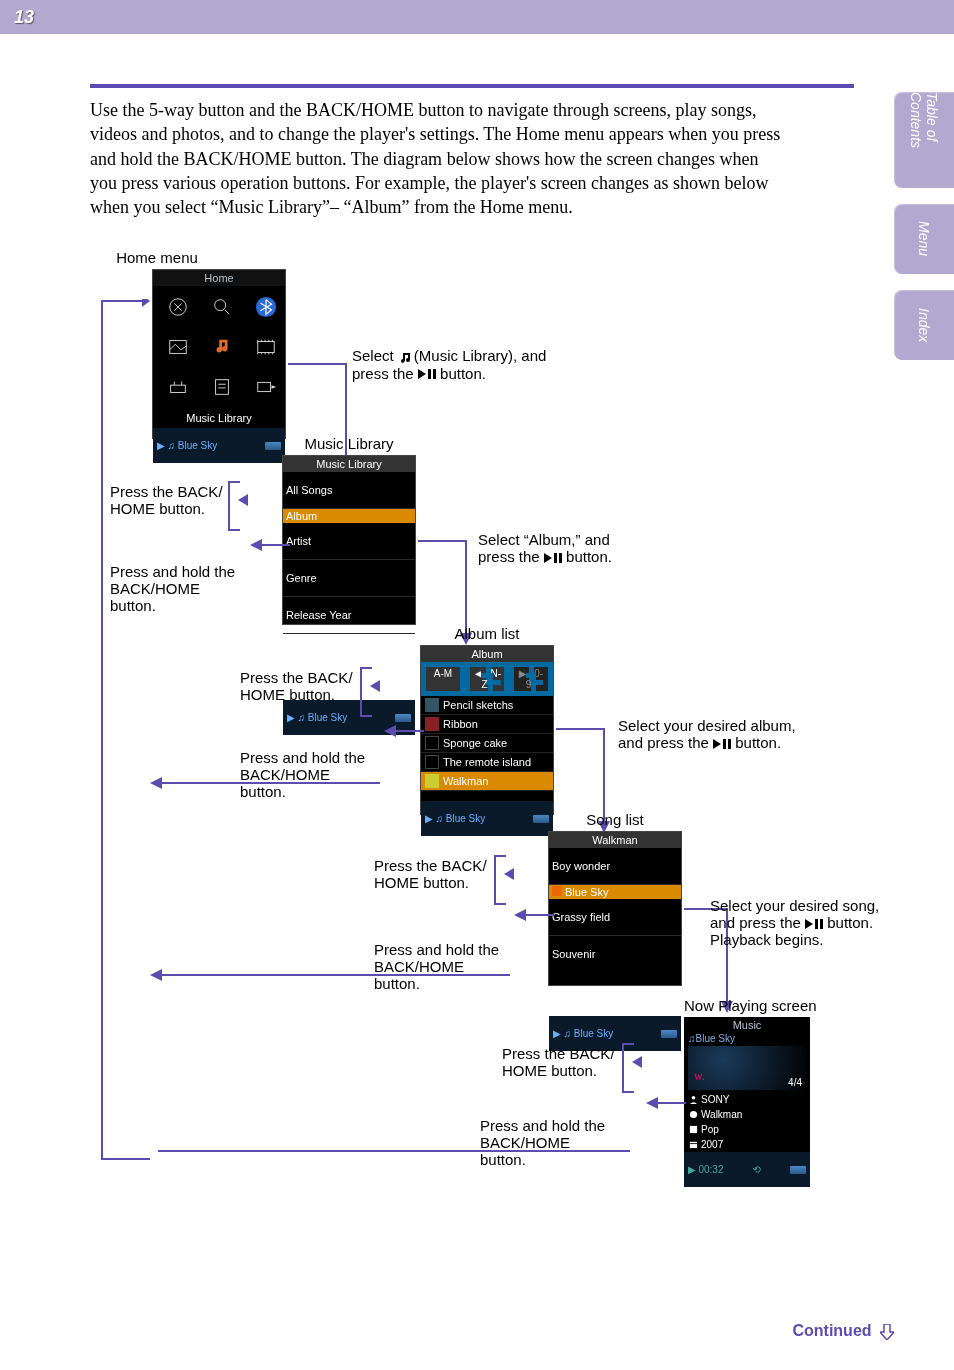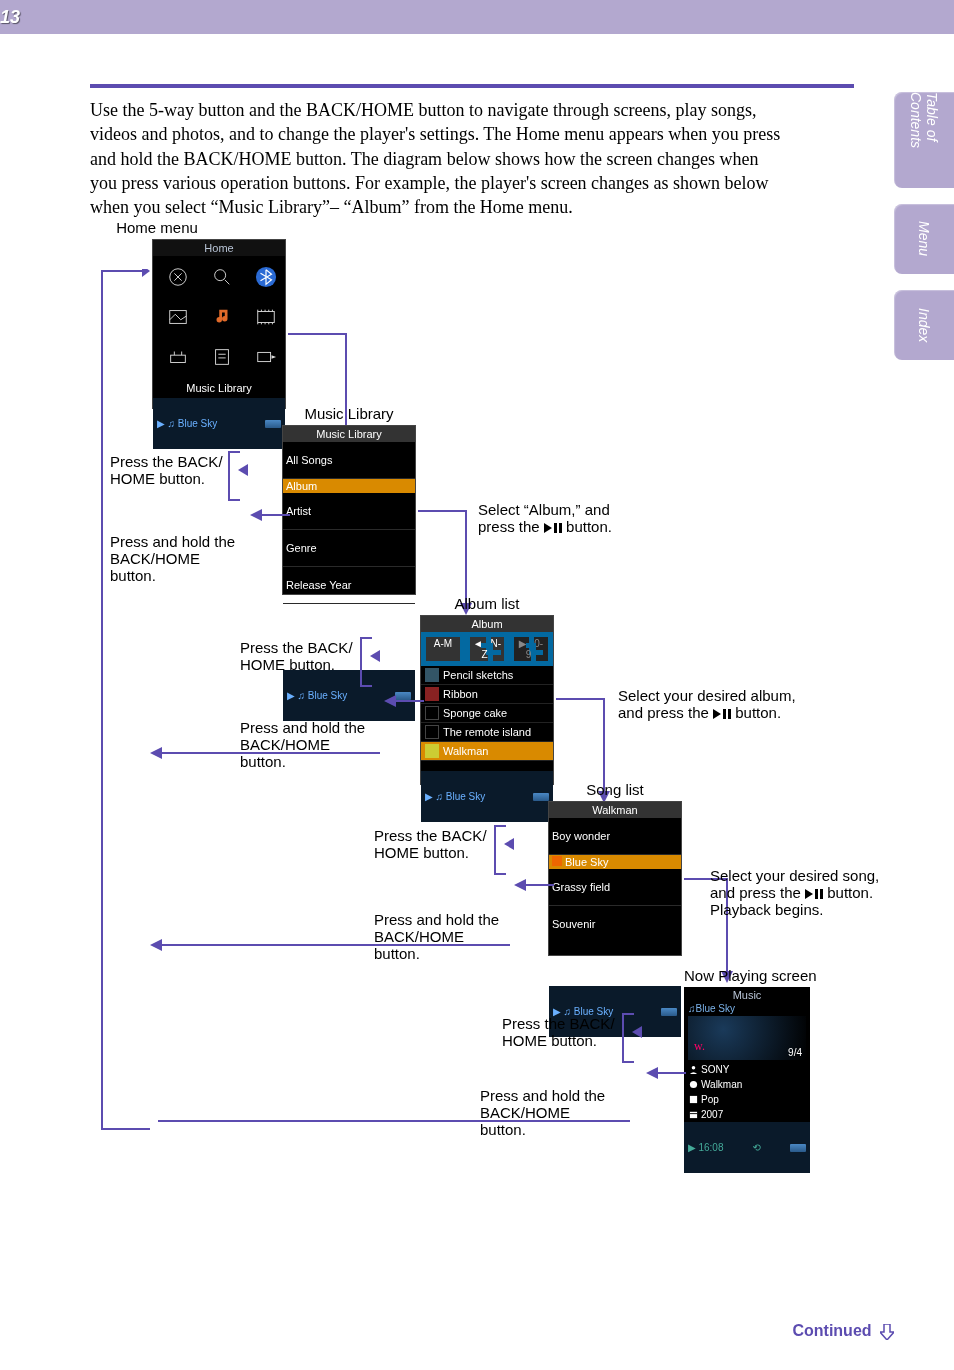--- a/index.html
+++ b/index.html
@@ -1,31 +1,31 @@
 <!DOCTYPE html>
 <html><head>
 <meta charset="utf-8">
 <style>
 *{box-sizing:border-box;margin:0;padding:0}
 body{width:954px;height:1370px;font-family:Georgia,serif;background:#fff;position:relative;overflow:hidden}
-.top-bar{background:#b3a8cf;height:34px;display:flex;align-items:center;}
+.top-bar{background:#b3a8cf;height:34px;display:flex;align-items:center;padding-left:14px}
 .page-num{color:#fff;font-weight:bold;font-size:18px;font-style:italic;text-shadow:1px 1px 1px rgba(0,0,0,.5);font-family:sans-serif}
 .side-tabs{position:absolute;right:0;top:92px;width:60px;display:flex;flex-direction:column;gap:16px}
 .tab{background:#b3a8cf;color:#fff;border-radius:8px 0 0 8px;height:88px;display:flex;align-items:center;justify-content:center;font-style:italic;font-family:sans-serif;font-size:14px;writing-mode:vertical-rl;text-orientation:mixed;box-shadow:inset 1px 1px 1px rgba(255,255,255,.3)}
 .content{padding:0 100px 0 90px}
 .hr{height:4px;background:#5c4cb0;margin-top:50px;margin-bottom:10px}
 h1{color:#5c4cb0;font-family:'Arial Black',sans-serif;font-size:32px;font-weight:900;margin-bottom:18px}
 .intro{font-size:18px;line-height:1.35;color:#000;max-width:700px}
-.diagram{position:relative;height:960px;font-family:"Myriad Pro",Arial,sans-serif;font-size:15px;color:#000}
+.diagram{position:relative;margin-top:30px;height:960px;font-family:"Myriad Pro",Arial,sans-serif;font-size:15px;color:#000}
 .screen{position:absolute;background:#000;border:1px solid #444;color:#fff;font-size:11px;width:134px}
 .screen-title{text-align:center;color:#b8c4d6;font-size:11px;padding:2px 16px;background:#111}
 .screen-title.light{background:#333;color:#fff}
 .sel{background:#d98a00;color:#fff;padding:1px 3px}
 .row{padding:12px 3px;border-bottom:1px solid #2a2a2a}
-.np{color:#6ab0ff;font-size:10px;padding:20px 4px;display:flex;justify-content:space-between;align-items:center;background:#0a1a2a}
+.np{color:#6ab0ff;font-size:10px;padding:12px 4px;display:flex;justify-content:space-between;align-items:center;background:#0a1a2a}
 .np .bat{width:16px;height:8px;background:linear-gradient(#4a88c4,#2a5a8a);border-radius:1px}
 .cap{position:absolute;font-family:Arial,sans-serif}
 .cap.c{text-align:center;width:134px}
 .arrow{position:absolute}
 .arrow svg{display:block}
 .grid3{display:grid;grid-template-columns:repeat(3,1fr);gap:14px 18px;padding:8px 12px}
 .icon-cell{width:26px;height:26px;display:flex;align-items:center;justify-content:center}
 .icon-cell svg{width:22px;height:22px}
 .home-label{text-align:center;color:#fff;font-size:11px;padding:4px 0}
 .continued{position:absolute;right:60px;bottom:30px;color:#5c4cb0;font-family:Arial,sans-serif;font-size:16px;font-weight:bold}
@@ -140,20 +140,27 @@
           <span class="bat"></span>
         </div>
     </div>
 
     <div class="arrow" style="left:196px;top:113px">
       <svg width="120" height="115">
           <path d="M2 2 H60 V104" stroke="#5c4cb0" stroke-width="2" fill="none"></path>
           <path d="M54 98 L60 110 L66 98" fill="#5c4cb0"></path>
         </svg>
     </div>
+    <div class="cap" style="left:262px;top:98px;width:200px">
+      <span>Select </span><svg class="play-icon" width="16" height="14">
+          <path d="M5 12 A2 2 0 1 1 5 8 V2 H12 V9 A2 2 0 1 1 10 7 V4 H7 V10" fill="#000"></path>
+        </svg><span>(Music Library), and press the </span><svg class="play-icon" width="18" height="11">
+          <path d="M0 0 L8 5 L0 10 Z M10 0 H13 V10 H10 Z M15 0 H18 V10 H15 Z" fill="#000"></path>
+        </svg><span> button.</span>
+    </div>
 
     <div class="cap" style="left:20px;top:234px;width:120px;white-space:pre-line">Press the BACK/
 HOME button.</div>
     <div class="bracket" style="left:138px;top:232px;width:12px;height:50px"></div>
     <div class="arrow" style="left:148px;top:245px;rotate:-90deg">
         <svg width="12" height="12">
           <path d="M0 10 L6 0 L12 10 Z" fill="#5c4cb0"></path>
         </svg>
       </div>
 
@@ -313,21 +320,21 @@
           <path d="M0 0 L8 5 L0 10 Z M10 0 H13 V10 H10 Z M15 0 H18 V10 H15 Z" fill="#000"></path>
         </svg><span> button. Playback begins.</span>
     </div>
 
     <div class="cap" style="left:594px;top:748px;width:160px">Now Playing screen</div>
     <div class="nowplay" style="left:594px;top:768px">
       <div class="nplabel">Music</div>
       <div style="padding:0 4px;color:#7ab1e8;font-size:10px">♫<span>Blue Sky</span></div>
       <div class="np-art">
           <span class="w">w.</span>
-          <span class="ct">9/4</span>
+          <span class="ct">4/4</span>
         </div>
       <div class="np-meta">
           <svg viewBox="0 0 10 10">
             <path d="M5 5 A2 2 0 1 1 5 1 A2 2 0 1 1 5 5 M1 10 Q5 6 9 10 Z"></path>
           </svg>
           <span>SONY</span>
         </div>
       <div class="np-meta">
           <svg viewBox="0 0 10 10">
             <circle cx="5" cy="5" r="4"></circle>
@@ -341,21 +348,21 @@
           <span>Pop</span>
         </div>
       <div class="np-meta">
           <svg viewBox="0 0 10 10">
             <rect x="1" y="2" width="8" height="7"></rect>
             <path d="M1 4 H9" stroke="#000"></path>
           </svg>
           <span>2007</span>
         </div>
       <div class="np" style="color:#4a9">
-          <span>▶ <span>16:08</span></span>
+          <span>▶ <span>00:32</span></span>
           <span>⟲</span>
           <span class="bat"></span>
         </div>
     </div>
 
     <div class="cap" style="left:412px;top:796px;width:120px;white-space:pre-line">Press the BACK/
 HOME button.</div>
     <div class="bracket" style="left:532px;top:794px;width:12px;height:50px"></div>
     <div class="arrow" style="left:542px;top:807px;rotate:-90deg">
         <svg width="12" height="12">

